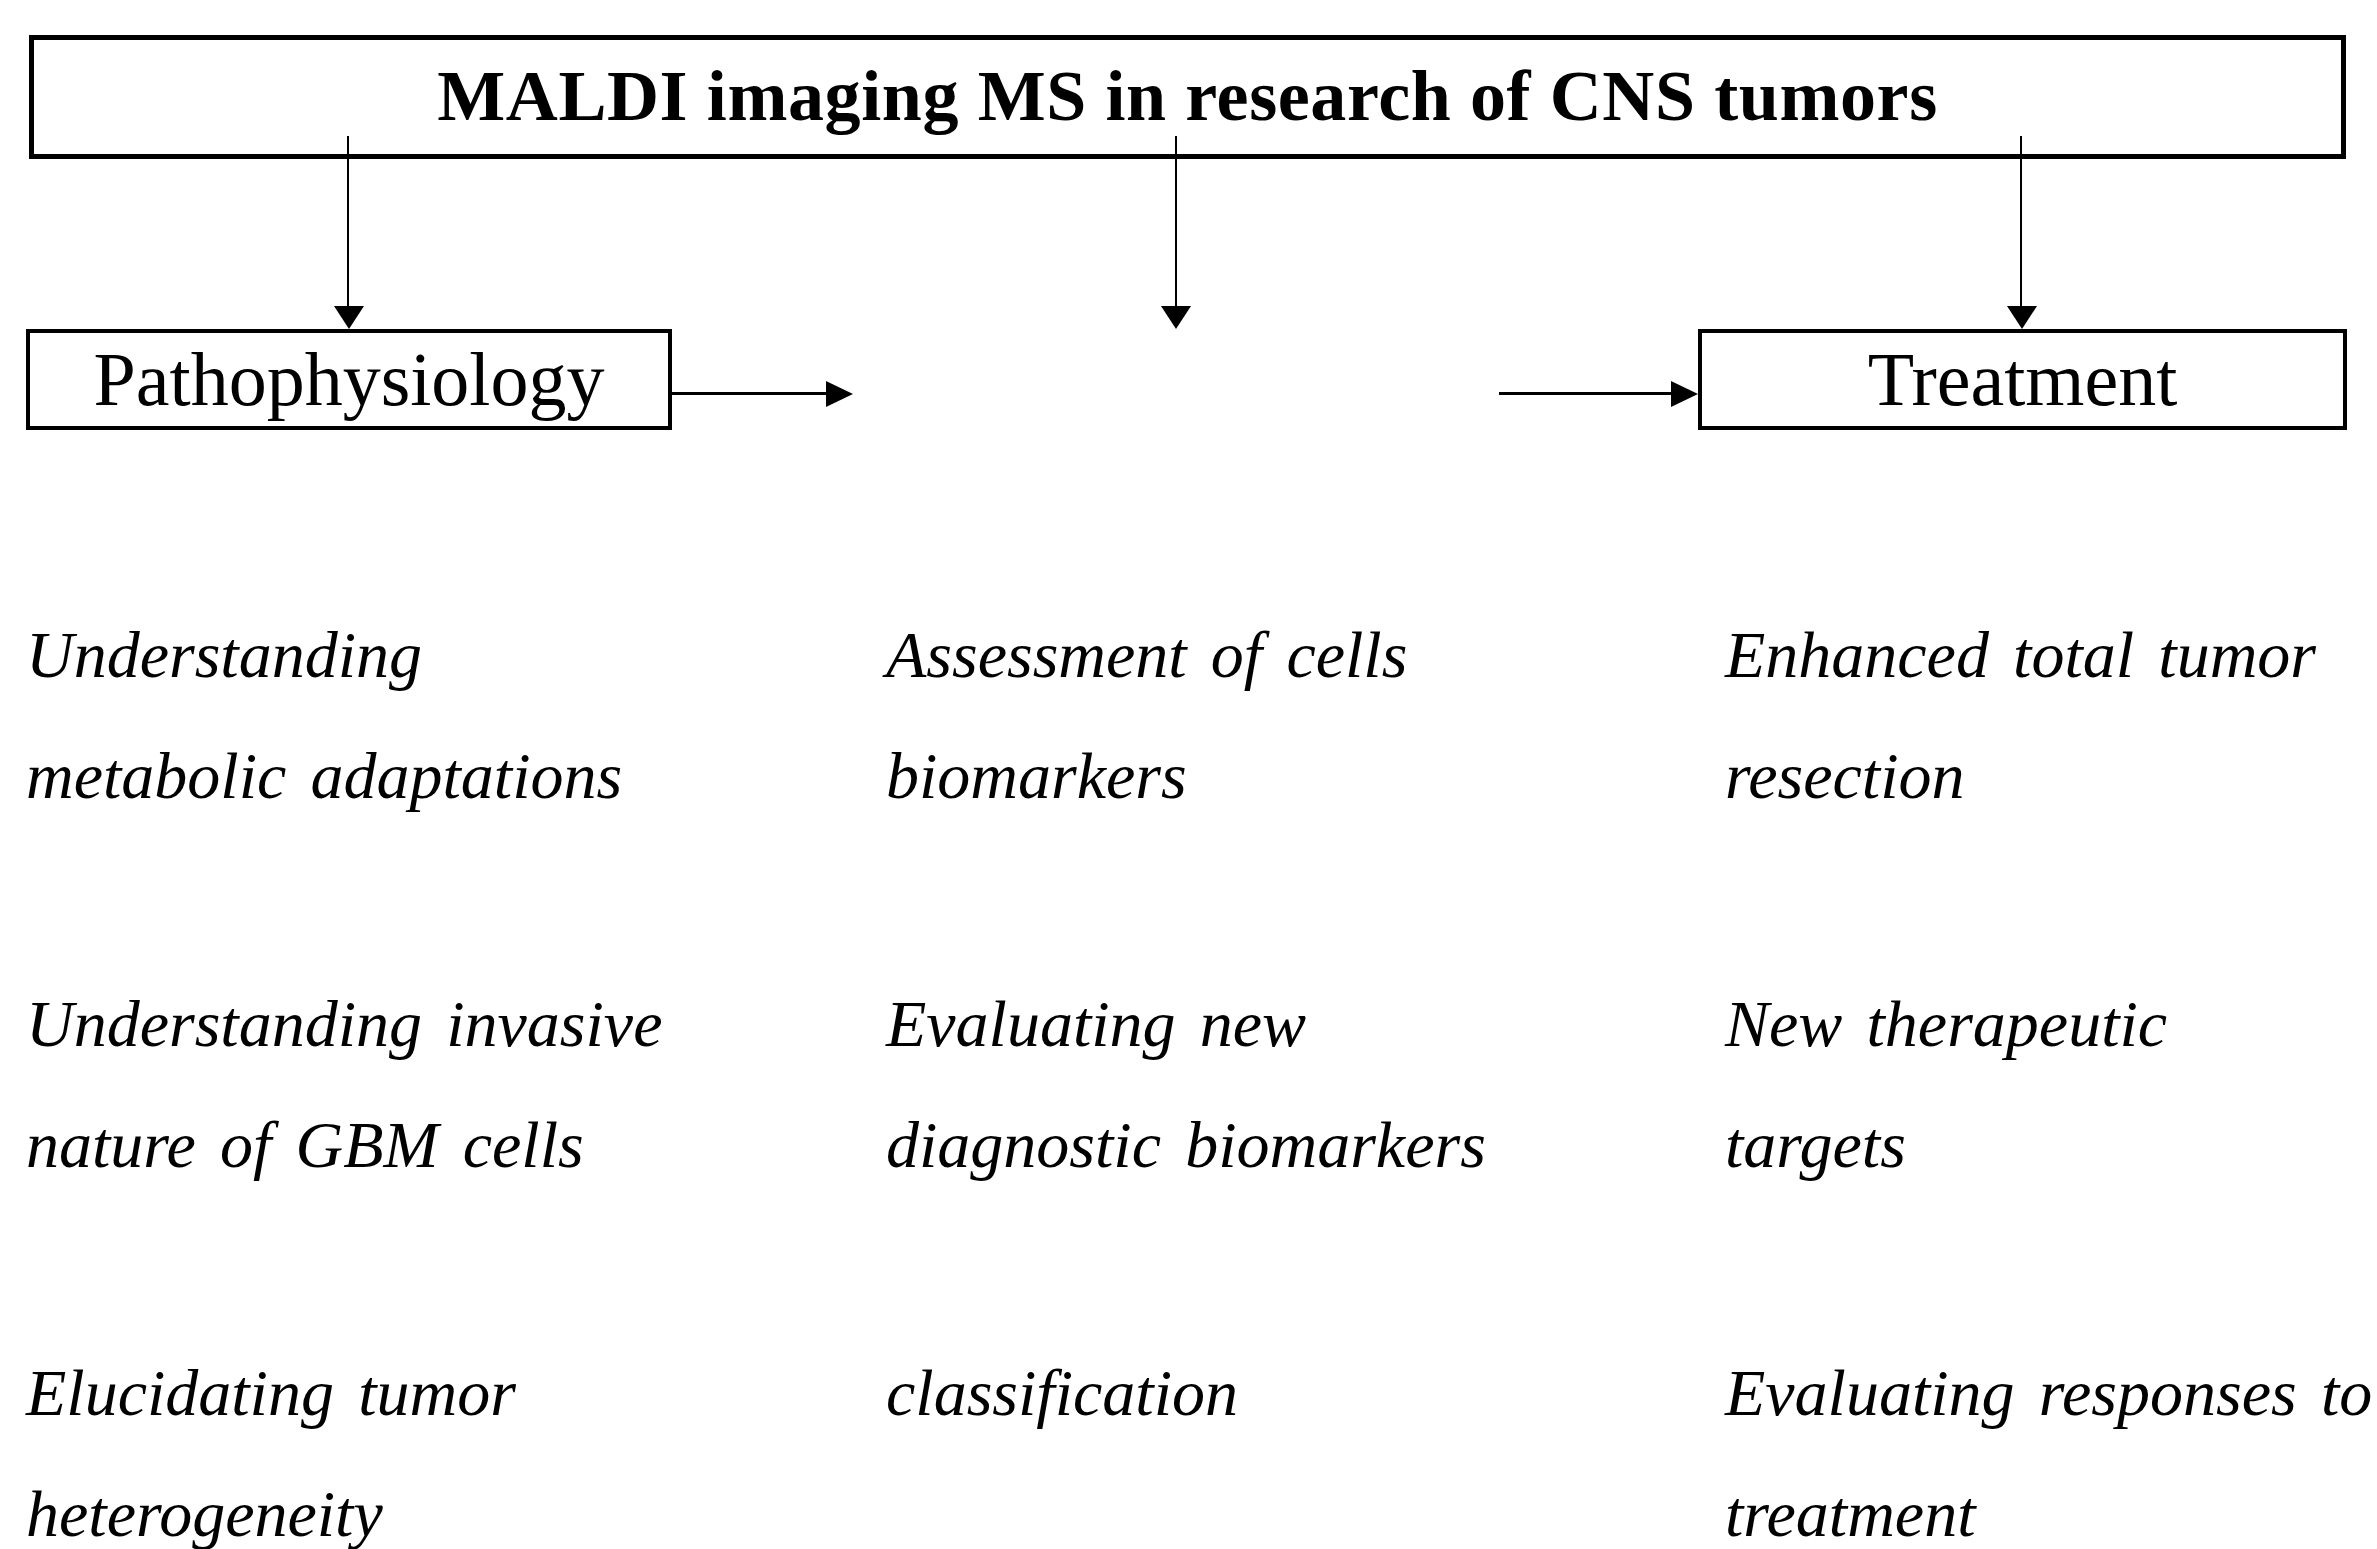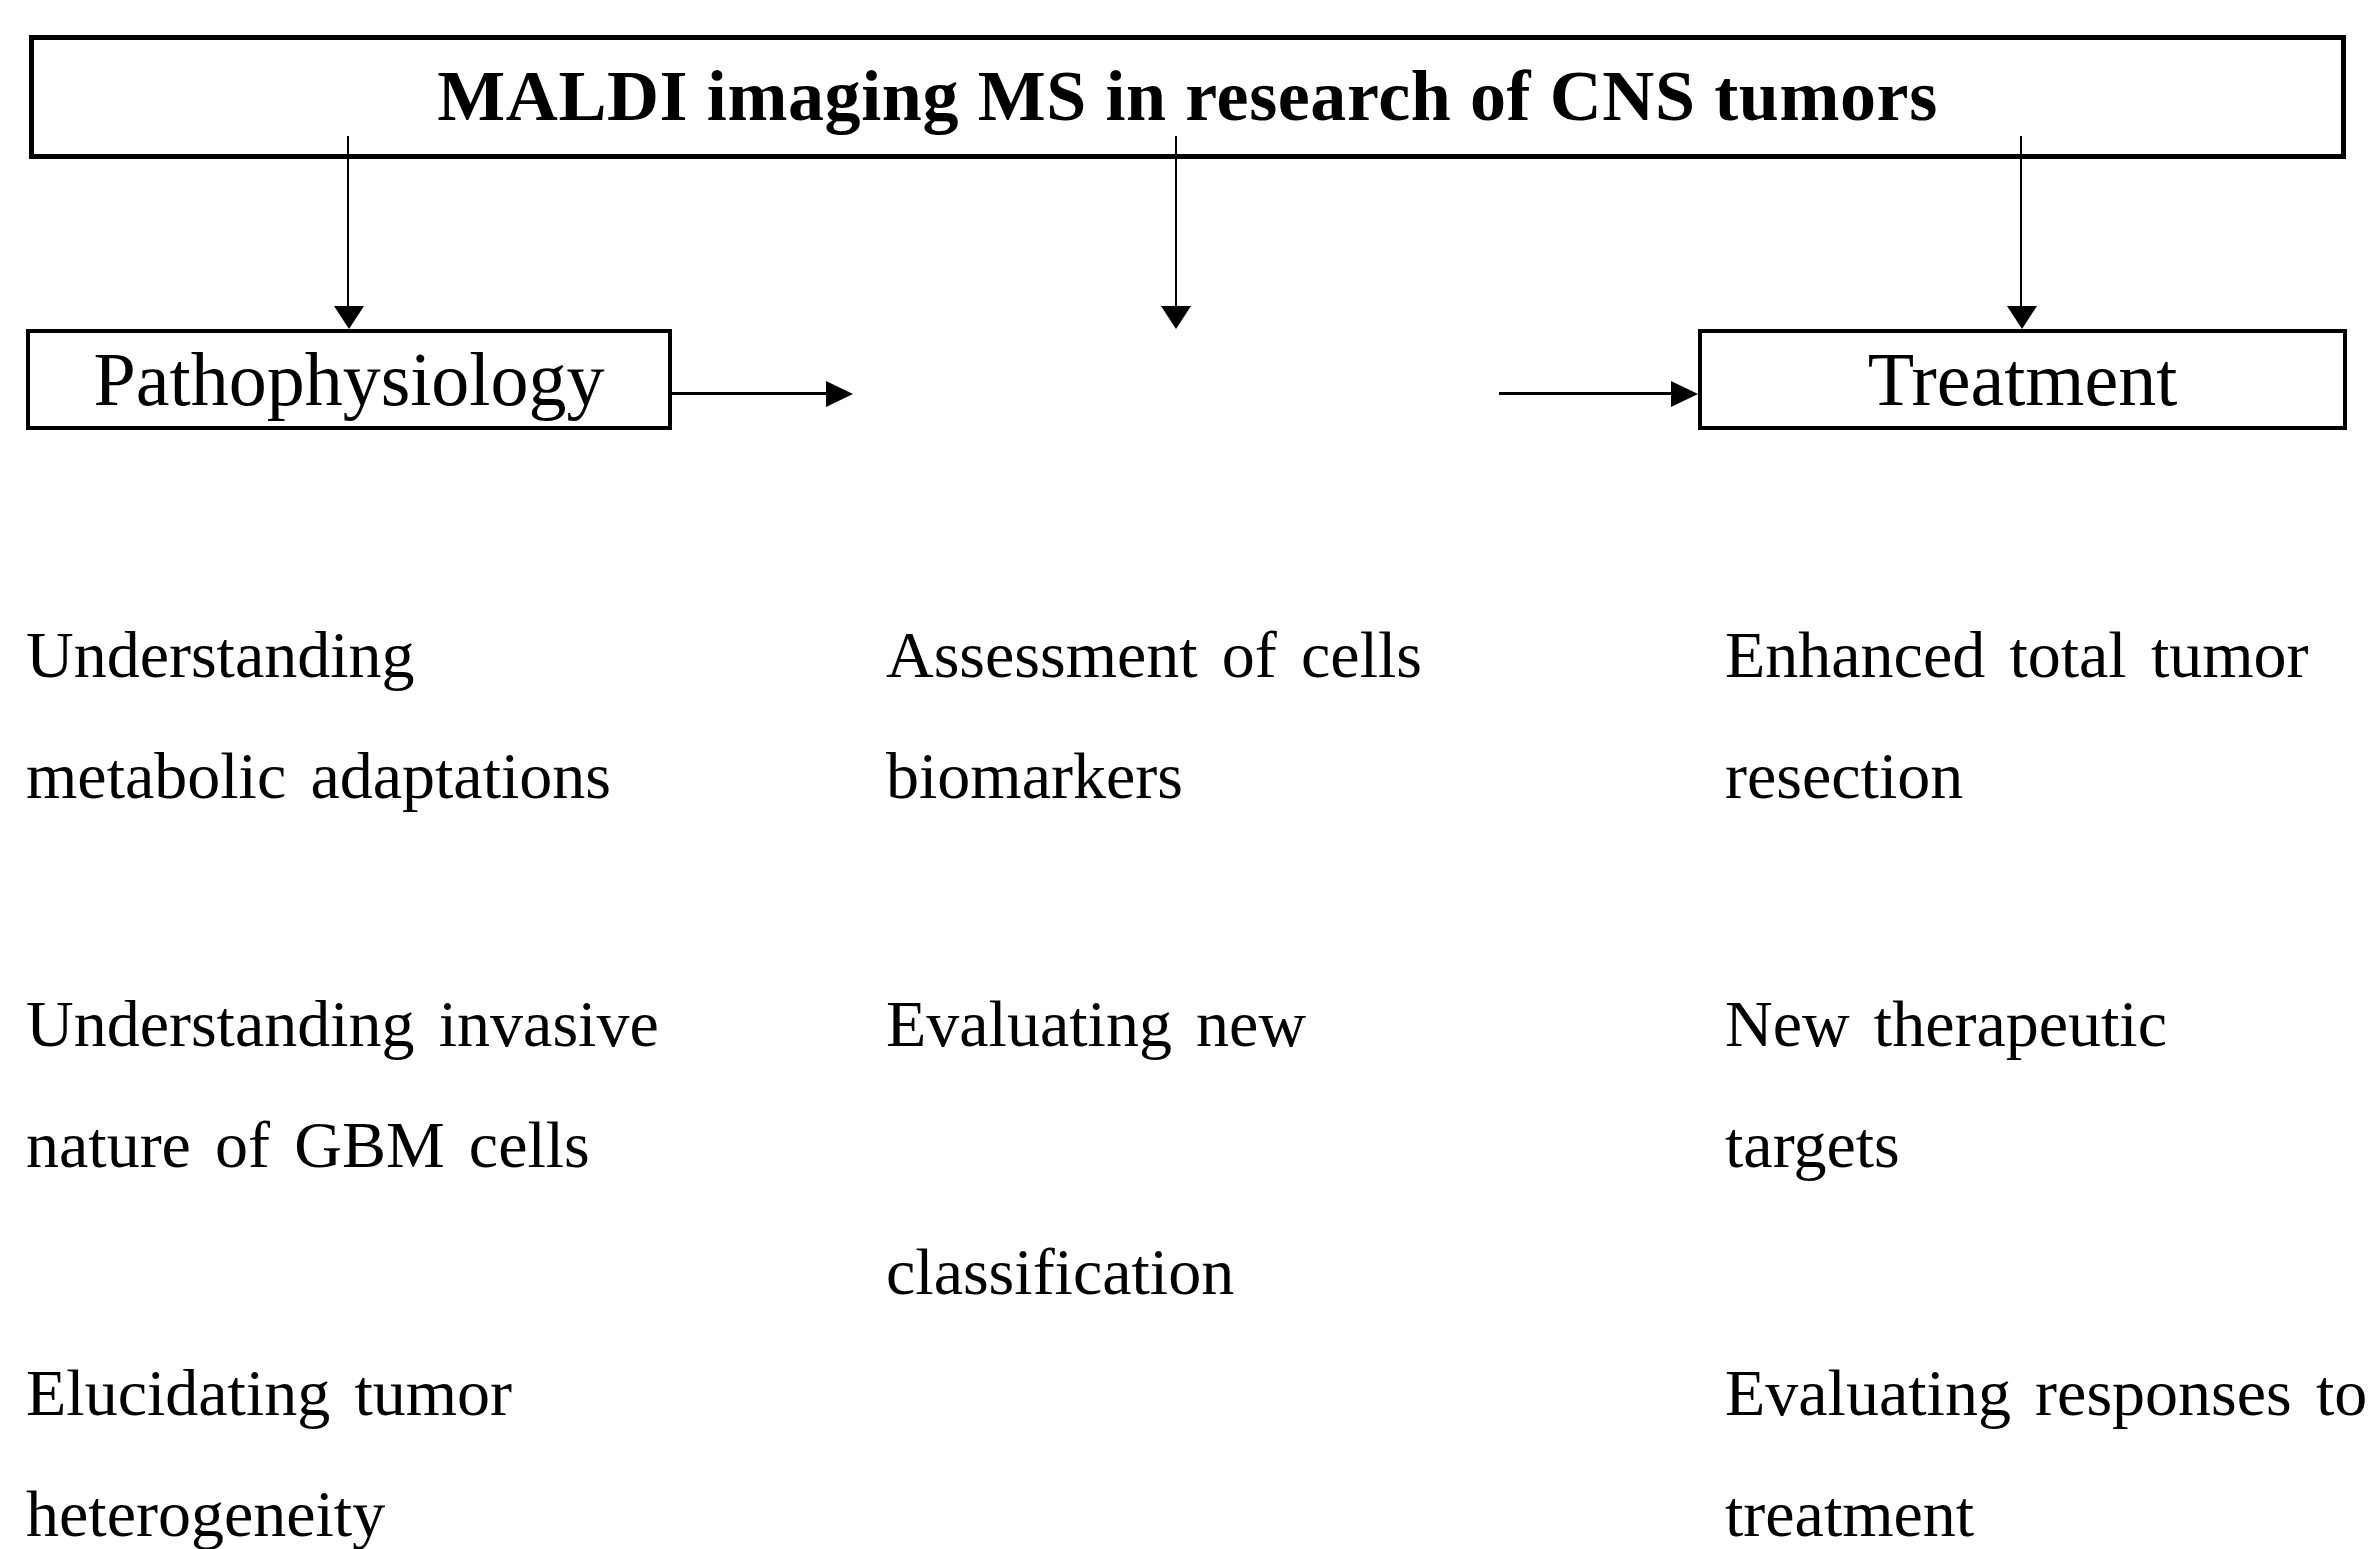--- a/index.html
+++ b/index.html
@@ -68,21 +68,21 @@
     position: absolute;
     top: 594px;
     font-size: 66px;
     line-height: 121px;
     word-spacing: 7.7px;
     white-space: nowrap;
   }
   #col-pathophysiology { left: 26px; }
   #col-diagnostic      { left: 886px; }
   #col-treatment       { left: 1725px; }
-  .item { margin: 0 0 127px 0; }
+  .item { margin: 0 0 127px 0; font-style: italic; }
   .item:last-child { margin-bottom: 0; }
   .line { white-space: nowrap; }
 </style>
 </head>
 <body>
 
 <div id="canvas">
 
   <div class="box title-box">
     <span>MALDI imaging MS in research of CNS tumors</span>
@@ -132,20 +132,21 @@
     </div>
   </div>
 
   <div class="col" id="col-diagnostic">
     <div class="item">
       <div class="line">Assessment of cells</div>
       <div class="line">biomarkers</div>
     </div>
     <div class="item">
       <div class="line">Evaluating new</div>
+      <div class="line">diagnostic biomarkers</div>
     </div>
     <div class="item">
       <div class="line">classification</div>
     </div>
   </div>
 
   <div class="col" id="col-treatment">
     <div class="item">
       <div class="line">Enhanced total tumor</div>
       <div class="line">resection</div>

